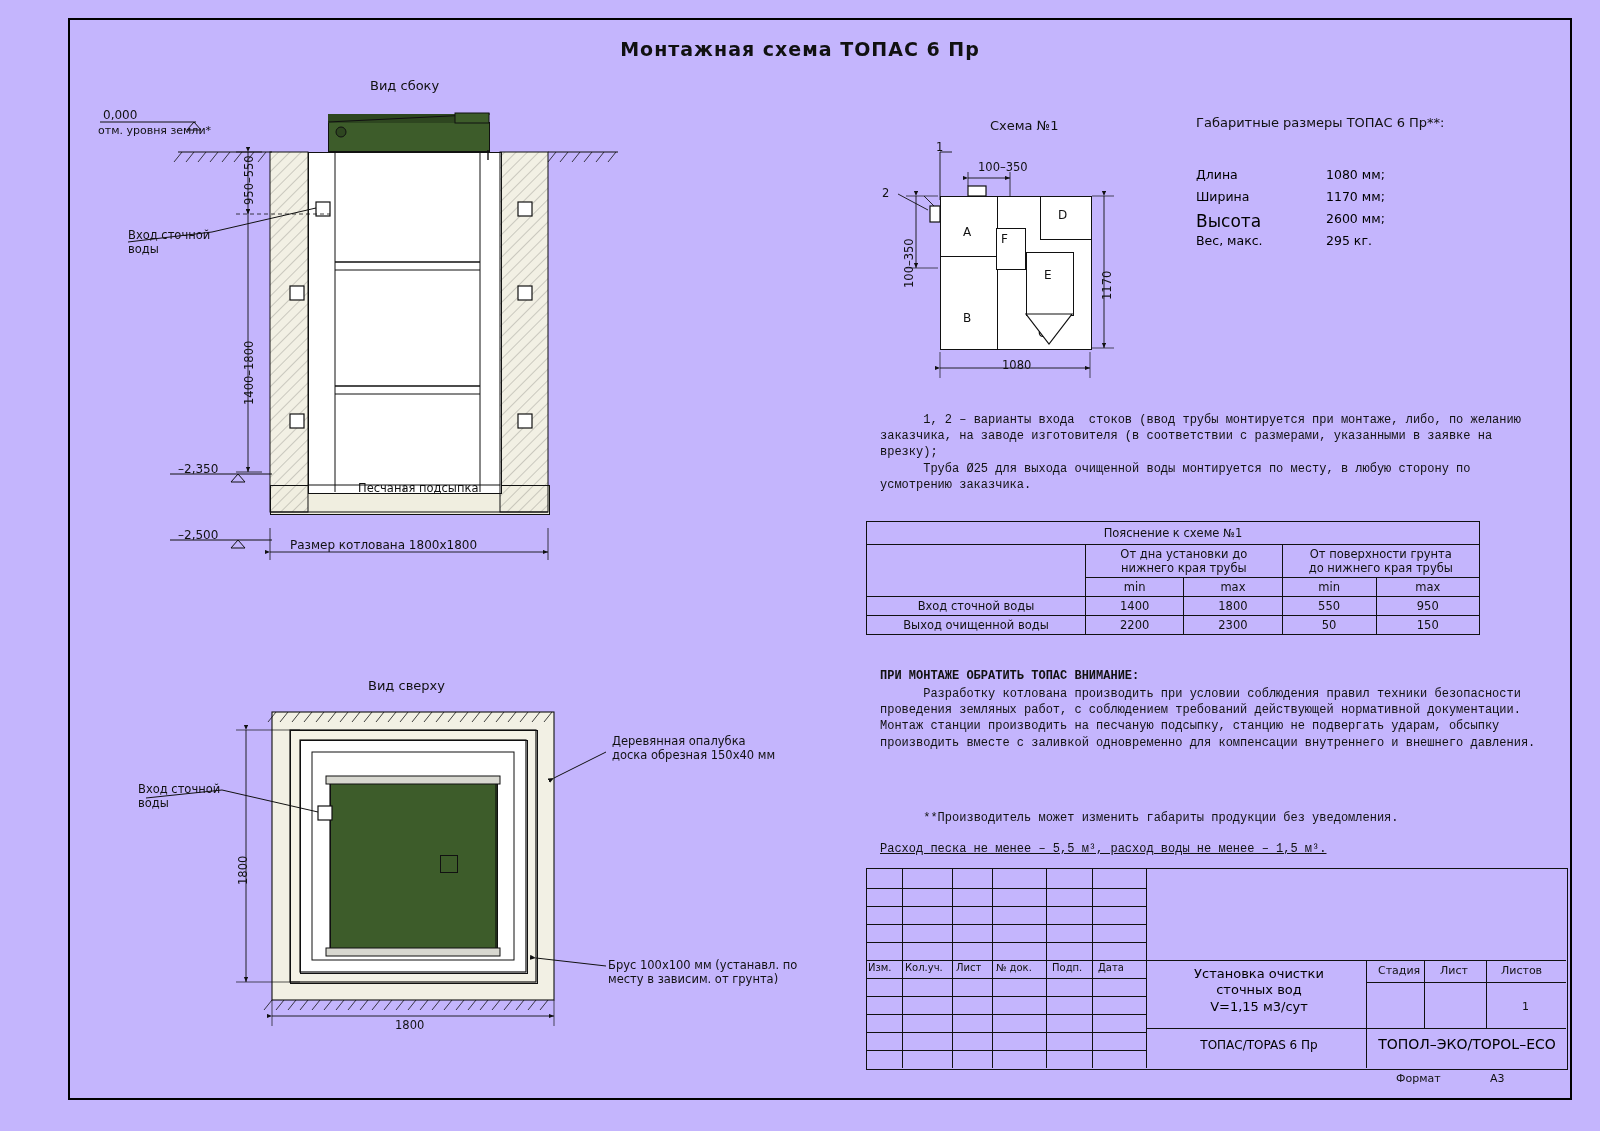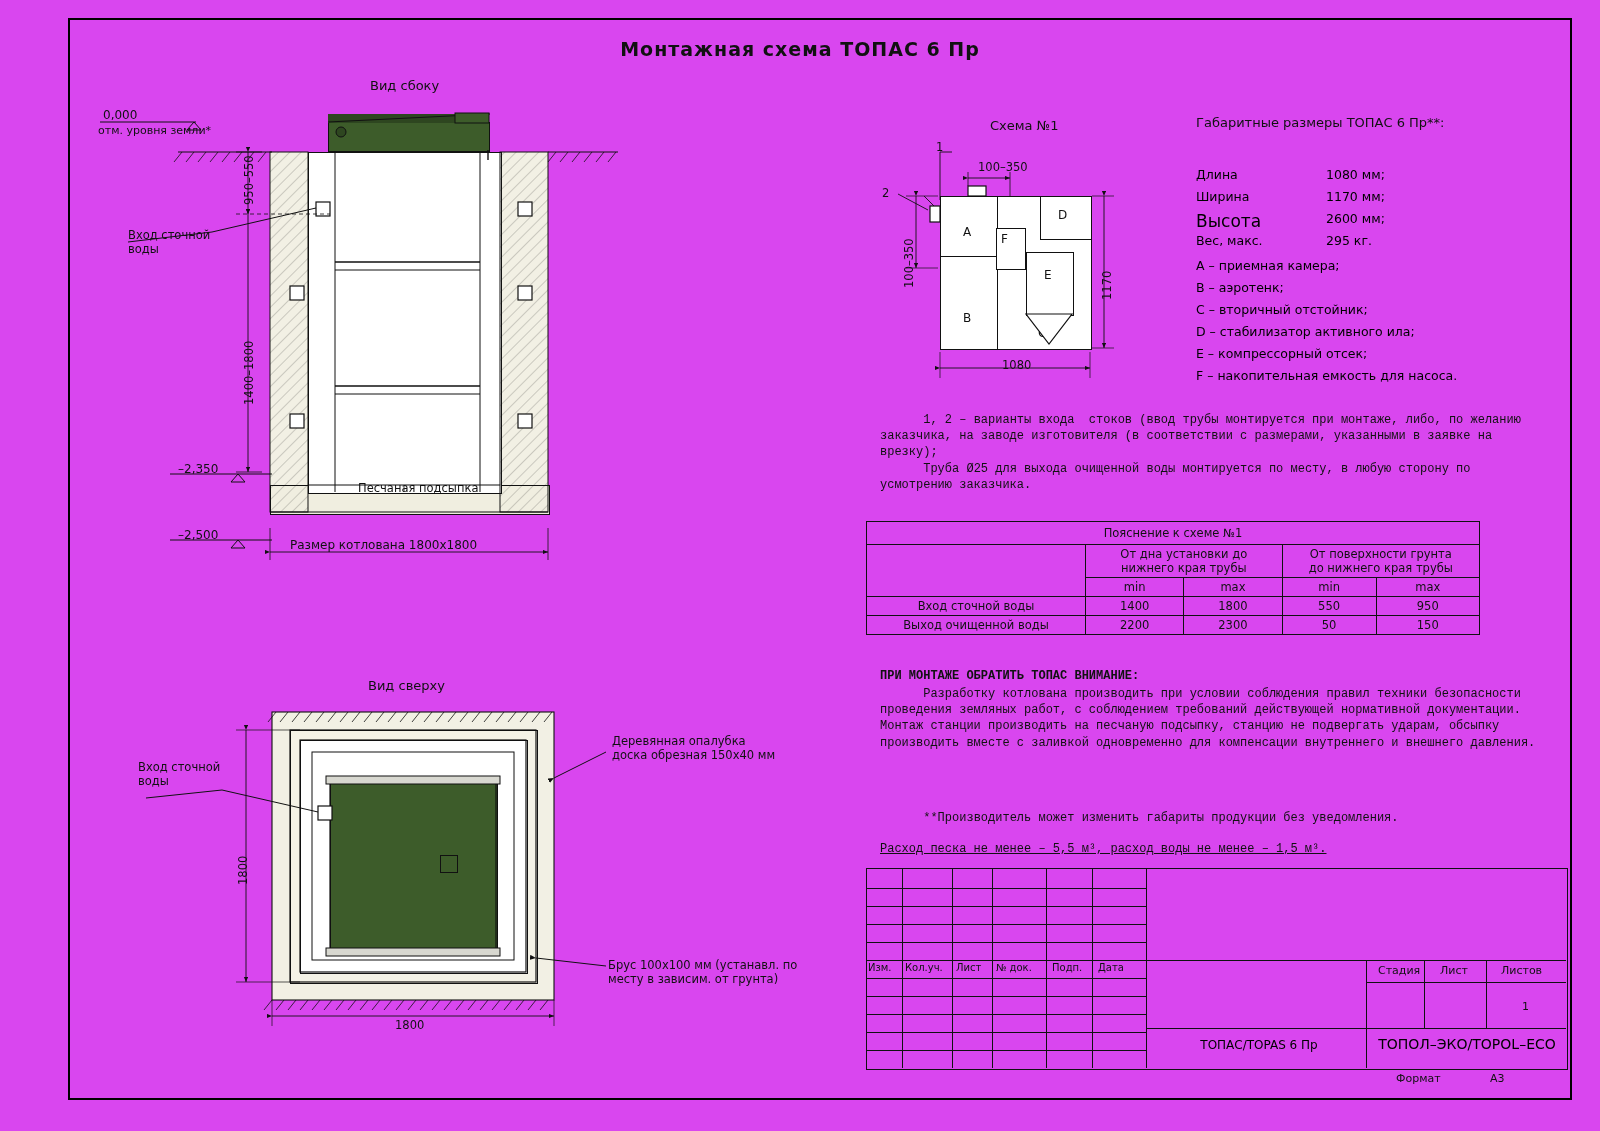--- a/index.html
+++ b/index.html
@@ -1,17 +1,17 @@
 <!DOCTYPE html>
 <html><head>
 <meta charset="utf-8">
 <style>
   html,body{margin:0;padding:0;background:#ffffff;}
   body{font-family:"DejaVu Sans", sans-serif;}
-  #sheet{position:relative;width:1600px;height:1131px;background:#d946ef;overflow:hidden;}
+  #sheet{position:relative;width:1600px;height:1131px;background:#c4b5fd;overflow:hidden;}
   .frame{position:absolute;left:68px;top:18px;width:1500px;height:1078px;border:2px solid #000;}
   .title{position:absolute;left:520px;top:38px;width:560px;text-align:center;font-size:19px;font-weight:bold;letter-spacing:1px;color:#111;}
   .lbl{position:absolute;font-size:12px;color:#111;white-space:pre;}
   .vert{transform:rotate(-90deg);transform-origin:0 0;}
   .ln{position:absolute;background:#111;}
   .hl{height:1px;}
   .vl{width:1px;}
   svg{position:absolute;left:0;top:0;width:1600px;height:1131px;pointer-events:none;}
   .tbl{position:absolute;border-collapse:collapse;font-size:11.5px;}
   .tbl td,.tbl th{border:1px solid #111;padding:2px 4px;text-align:center;font-weight:normal;color:#111;}
@@ -57,21 +57,21 @@
   <div class="lbl" style="left:290px;top:538px;font-size:12px;">Размер котлована 1800х1800</div>
 
   <div class="lbl" style="left:368px;top:678px;font-size:13px;">Вид сверху</div>
 
   <div class="soil" style="left:272px;top:712px;width:282px;height:288px;"></div>
   <div class="tank" style="left:290px;top:730px;width:246px;height:252px;background:#f4f2e6;"></div>
   <div class="tank" style="left:300px;top:740px;width:226px;height:232px;background:#fff;"></div>
   <div class="green" style="left:330px;top:782px;width:166px;height:168px;border:1px solid #111;"></div>
   <div style="position:absolute;left:440px;top:855px;width:16px;height:16px;border:1.5px solid #111;background:#3d5c2a;"></div>
 
-  <div class="lbl" style="left:138px;top:760px;font-size:11.5px;">Вход сточной
+  <div class="lbl" style="left:138px;top:782px;font-size:11.5px;">Вход сточной
 воды</div>
   <div class="lbl" style="left:612px;top:734px;font-size:11.5px;">Деревянная опалубка
 доска обрезная 150х40 мм</div>
   <div class="lbl" style="left:608px;top:958px;font-size:11.5px;">Брус 100х100 мм (устанавл. по
 месту в зависим. от грунта)</div>
   <div class="lbl vert" style="left:236px;top:885px;font-size:11.5px;">1800</div>
   <div class="lbl" style="left:395px;top:1018px;font-size:11.5px;">1800</div>
 
   <div class="lbl" style="left:990px;top:118px;font-size:13px;">Схема №1</div>
   <div class="lbl" style="left:936px;top:140px;font-size:11.5px;">1</div>
@@ -108,28 +108,20 @@
     <div style="display:flex;height:22px;">
         <span style="width:130px;font-size:17px;">Высота</span>
         <span style="font-size:12.5px;">2600 мм;</span>
       </div>
     <div style="display:flex;height:22px;">
         <span style="width:130px;font-size:12.5px;">Вес, макс.</span>
         <span style="font-size:12.5px;">295 кг.</span>
       </div>
   </div>
 
-  <div style="position:absolute;left:1196px;top:258px;">
-    <div style="height:22px;font-size:12.5px;">A – приемная камера;</div>
-    <div style="height:22px;font-size:12.5px;">B – аэротенк;</div>
-    <div style="height:22px;font-size:12.5px;">C – вторичный отстойник;</div>
-    <div style="height:22px;font-size:12.5px;">D – стабилизатор активного ила;</div>
-    <div style="height:22px;font-size:12.5px;">E – компрессорный отсек;</div>
-    <div style="height:22px;font-size:12.5px;">F – накопительная емкость для насоса.</div>
-  </div>
 
   <div class="par" style="left:880px;top:412px;width:660px;white-space:pre-wrap;">      1, 2 – варианты входа  стоков (ввод трубы монтируется при монтаже, либо, по желанию заказчика, на заводе изготовителя (в соответствии с размерами, указанными в заявке на врезку);
       Труба Ø25 для выхода очищенной воды монтируется по месту, в любую сторону по усмотрению заказчика.</div>
 
   <div class="par" style="left:880px;top:668px;width:660px;font-weight:bold;">ПРИ МОНТАЖЕ ОБРАТИТЬ ТОПАС ВНИМАНИЕ:</div>
   <div class="par" style="left:880px;top:686px;width:660px;white-space:pre-wrap;">      Разработку котлована производить при условии соблюдения правил техники безопасности проведения земляных работ, с соблюдением требований действующей нормативной документации. Монтаж станции производить на песчаную подсыпку, станцию не подвергать ударам, обсыпку производить вместе с заливкой одновременно для компенсации внутреннего и внешнего давления.</div>
   <div class="par" style="left:880px;top:810px;width:660px;white-space:pre-wrap;">      **Производитель может изменить габариты продукции без уведомления.</div>
   <div class="par" style="left:880px;top:841px;width:660px;text-decoration:underline;">Расход песка не менее – 5,5 м³, расход воды не менее – 1,5 м³.</div>
 
   <table class="tbl" style="left:866px;top:521px;width:614px;">
@@ -196,20 +188,23 @@
 
   <div style="position:absolute;left:1146px;top:868px;width:420px;height:200px;">
     <div class="ln vl" style="left:0;top:0;height:200px;"></div>
     <div class="ln hl" style="left:0;top:92px;width:420px;"></div>
     <div class="ln hl" style="left:0;top:160px;width:420px;"></div>
     <div class="ln vl" style="left:220px;top:92px;height:108px;"></div>
     <div class="ln hl" style="left:220px;top:114px;width:200px;"></div>
     <div class="ln vl" style="left:278px;top:92px;height:68px;"></div>
     <div class="ln vl" style="left:340px;top:92px;height:68px;"></div>
 
+    <div style="position:absolute;left:8px;top:98px;width:210px;text-align:center;font-size:13px;white-space:pre-line;line-height:1.25;">Установка очистки
+сточных вод
+V=1,15 м3/сут</div>
     <div style="position:absolute;left:8px;top:170px;width:210px;text-align:center;font-size:12px;">ТОПАС/TOPAS 6 Пр</div>
     <div style="position:absolute;left:226px;top:168px;width:190px;text-align:center;font-size:14px;">ТОПОЛ–ЭКО/TOPOL–ECO</div>
 
     <div class="dimtxt" style="left:232px;top:96px;font-size:11px;">Стадия</div>
     <div class="dimtxt" style="left:294px;top:96px;font-size:11px;">Лист</div>
     <div class="dimtxt" style="left:355px;top:96px;font-size:11px;">Листов</div>
     <div class="dimtxt" style="left:232px;top:132px;font-size:11px;"></div>
     <div class="dimtxt" style="left:294px;top:132px;font-size:11px;"></div>
     <div class="dimtxt" style="left:376px;top:132px;font-size:11px;">1</div>
   </div>

